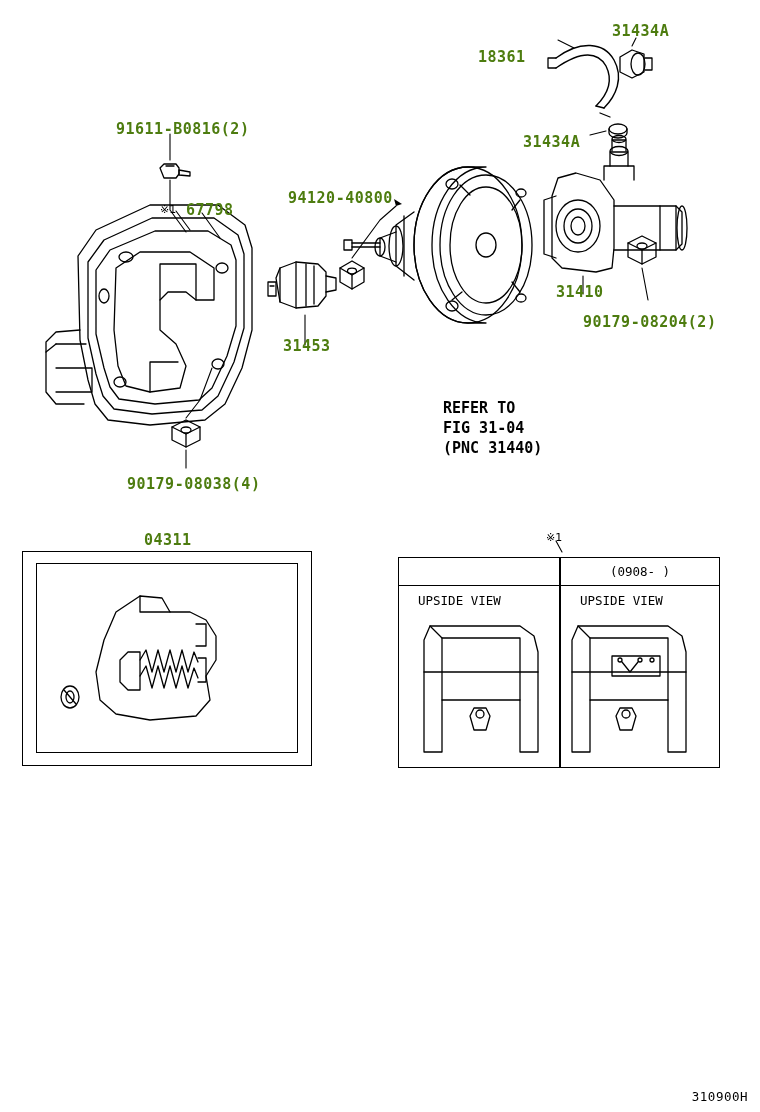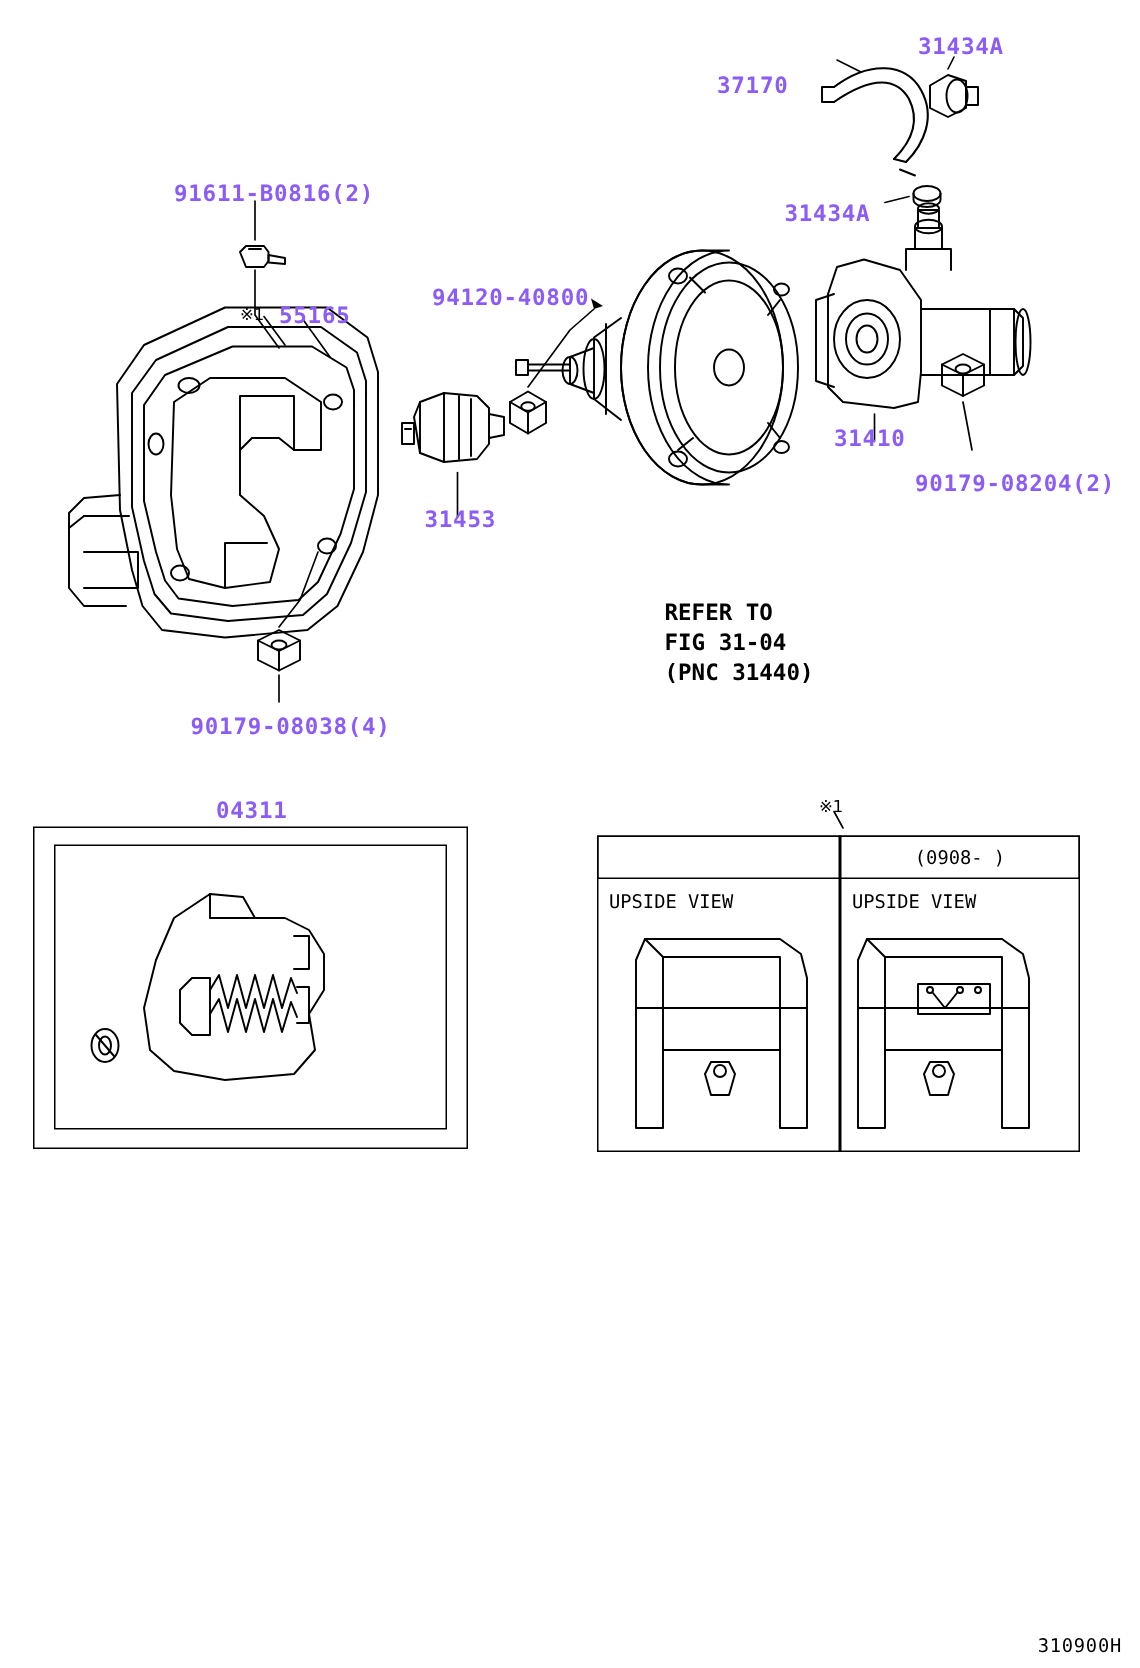--- a/index.html
+++ b/index.html
@@ -19,21 +19,21 @@
     position: absolute;
     inset: 0;
   }
   .label {
     position: absolute;
     font-family: "DejaVu Sans Mono", monospace;
     font-size: 15px;
     font-weight: bold;
     letter-spacing: 0.5px;
     white-space: nowrap;
-    color: #8b5cf6;
+    color: #4d7c0f;
   }
   .refer {
     position: absolute;
     font-family: "DejaVu Sans Mono", monospace;
     font-size: 15px;
     font-weight: bold;
     line-height: 20px;
     white-space: pre;
   }
   .boxframe {
@@ -46,21 +46,21 @@
     box-sizing: border-box;
     font-family: "DejaVu Sans Mono", monospace;
     font-size: 12.5px;
     display: flex;
     align-items: center;
     justify-content: center;
     white-space: nowrap;
   }
   .tblcell.left {
     justify-content: flex-start;
-    padding-left: 8px;
+    padding-left: 20px;
   }
   .footer-code {
     position: absolute;
     right: 12px;
     bottom: 8px;
     font-family: "DejaVu Sans Mono", monospace;
     font-size: 12.5px;
     letter-spacing: 0.5px;
     margin-top: 40px;
   }
@@ -263,29 +263,29 @@
         <ellipse cx="620" cy="660" rx="2" ry="2"></ellipse>
         <ellipse cx="640" cy="660" rx="2" ry="2"></ellipse>
         <ellipse cx="652" cy="660" rx="2" ry="2"></ellipse>
       </g>
 
       <path d="M556 541 L562 552" stroke-width="1.1"></path>
     </g>
   </svg>
 
   <div class="label" style="left:116px; top:120px;">91611-B0816(2)</div>
-  <div class="label" style="left:186px; top:201px;">55165</div>
+  <div class="label" style="left:186px; top:201px;">67798</div>
   <div class="label" style="left:288px; top:189px;">94120-40800</div>
   <div class="label" style="left:283px; top:337px;text-align:center;">31453</div>
   <div class="label" style="left:127px; top:475px;">90179-08038(4)</div>
   <div class="label" style="left:612px; top:22px;">31434A</div>
-  <div class="label" style="left:478px; top:48px;">37170</div>
+  <div class="label" style="left:478px; top:48px;">18361</div>
   <div class="label" style="left:523px; top:133px;">31434A</div>
   <div class="label" style="left:556px; top:283px;">31410</div>
-  <div class="label" style="left:610px; top:313px;">90179-08204(2)</div>
+  <div class="label" style="left:583px; top:313px;">90179-08204(2)</div>
   <div class="label" style="left:144px; top:531px;">04311</div>
 
   <div class="refer" style="left:443px; top:354px;margin-top:44px;">REFER TO
 FIG 31-04
 (PNC 31440)</div>
 
   <div class="ref-mark" style="left:160px; top:203px;">※1</div>
   <div class="ref-mark" style="left:546px; top:531px;">※1</div>
 
   <div class="boxframe" style="left:22px; top:551px; width:290px; height:215px;"></div>

